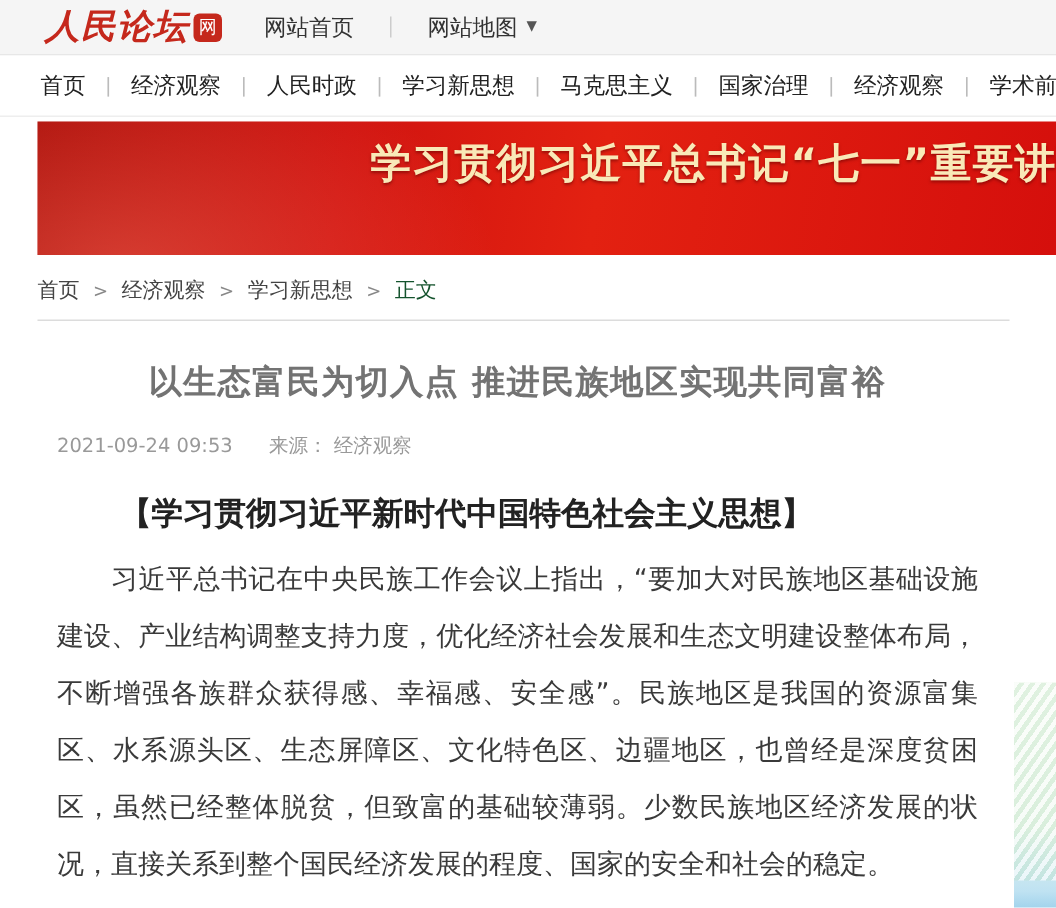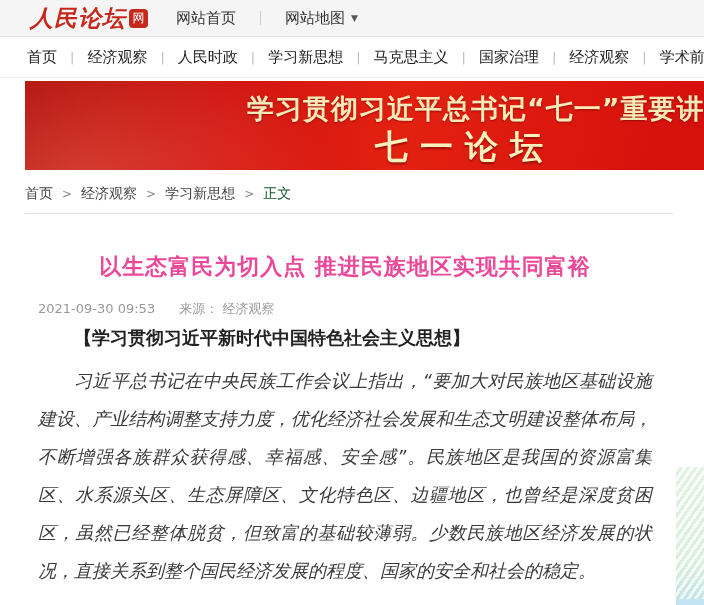--- a/index.html
+++ b/index.html
@@ -39,25 +39,25 @@
   
   .breadcrumb { margin:15px 0 0 25px; font-size:14px; color:#555; display:flex; align-items:center; }
   .crumb { color:#444; cursor:pointer; }
   .crumb.current { color:#14532d; cursor:default; }
   .crumb-sep { color:#888; margin:0 9px; font-size:12px; }
   .rule { border:none; border-top:1px solid #dcdcdc; margin:10px 0 0 25px; width:648px; }
 
   
   .content-wrap { position:relative; }
   .article { margin-left:38px; width:614px; }
-  .article h1 { font-size:22px; font-weight:bold; color:#ec4899; text-align:center; margin-top:38px; letter-spacing:1px; font-family:"DejaVu Serif","Liberation Serif",serif; }
+  .article h1 { font-size:22px; font-weight:bold; color:#737373; text-align:center; margin-top:26px; letter-spacing:1px; font-family:"DejaVu Serif","Liberation Serif",serif; }
   .meta { margin-top:18px; font-size:13px; color:#999; }
   .meta .src-label { margin-left:20px; }
-  .lead { margin-top:8px; font-size:18px; font-weight:bold; color:#222; text-indent:2em;font-family:Liberation Mono, monospace; }
-  .body-text p { font-size:18px; color:#3a3a3a; line-height:38px; text-indent:2em; text-align:justify; margin-top:12px;font-style:italic; }
+  .lead { margin-top:22px; font-size:21px; font-weight:bold; color:#222; text-indent:2em;font-family:Liberation Mono, monospace; }
+  .body-text p { font-size:18px; color:#3a3a3a; line-height:38px; text-indent:2em; text-align:justify; margin-top:12px; }
 
   
   .side { position:absolute; left:676px; top:215px; width:140px; }
   .side-illustration { width:140px; height:240px; cursor:pointer; position:relative; overflow:hidden;
     background:linear-gradient(180deg,#f2faf0 0%, #e8f6ea 40%, #bfe2f2 58%, #8cc9e8 66%, #a5d97a 74%, #5aa63f 84%, #1e5c14 92%, #174a0f 100%); }
   .side-illustration::before { content:""; position:absolute; inset:0 0 45% 0;
     background:repeating-linear-gradient(125deg, rgba(255,255,255,.65) 0 3px, rgba(190,225,195,.35) 3px 6px); }
   .side-illustration::after { content:""; position:absolute; left:-18px; bottom:28px; width:46px; height:60px; border-radius:50% 50% 0 0; background:#3f8fd0; opacity:.85; }
 </style>
 </head>
@@ -93,39 +93,38 @@
       <span class="nav-sep">|</span>
       <a class="nav-item">国家治理</a>
       <span class="nav-sep">|</span>
       <a class="nav-item">经济观察</a>
       <span class="nav-sep">|</span>
       <a class="nav-item">学术前沿</a>
     </nav>
 
   <div class="banner">
     <div class="banner-line1">学习贯彻习近平总书记“七一”重要讲话精神</div>
-    <div class="banner-line2">七一论坛</div>
   </div>
 
   <div class="breadcrumb">
       <span class="crumb">首页</span>
       <span class="crumb-sep">&gt;</span>
       <span class="crumb">经济观察</span>
       <span class="crumb-sep">&gt;</span>
       <span class="crumb">学习新思想</span>
       <span class="crumb-sep">&gt;</span>
       <span class="crumb current">正文</span>
     </div>
   <hr class="rule">
 
   <div class="content-wrap">
     <main class="article">
       <h1>以生态富民为切入点  推进民族地区实现共同富裕</h1>
       <div class="meta">
-        <span class="date">2021-09-30 09:53</span>
+        <span class="date">2021-09-24 09:53</span>
         <span class="src-label">来源：</span>
         <span class="src">经济观察</span>
       </div>
       <p class="lead">【学习贯彻习近平新时代中国特色社会主义思想】</p>
       <div class="body-text">
           <p>习近平总书记在中央民族工作会议上指出，“要加大对民族地区基础设施建设、产业结构调整支持力度，优化经济社会发展和生态文明建设整体布局，不断增强各族群众获得感、幸福感、安全感”。民族地区是我国的资源富集区、水系源头区、生态屏障区、文化特色区、边疆地区，也曾经是深度贫困区，虽然已经整体脱贫，但致富的基础较薄弱。少数民族地区经济发展的状况，直接关系到整个国民经济发展的程度、国家的安全和社会的稳定。</p>
           <p>民族地区要立足资源禀赋、发展条件、比较优势等实际，以生态富民为切入</p>
         </div>
     </main>
 

